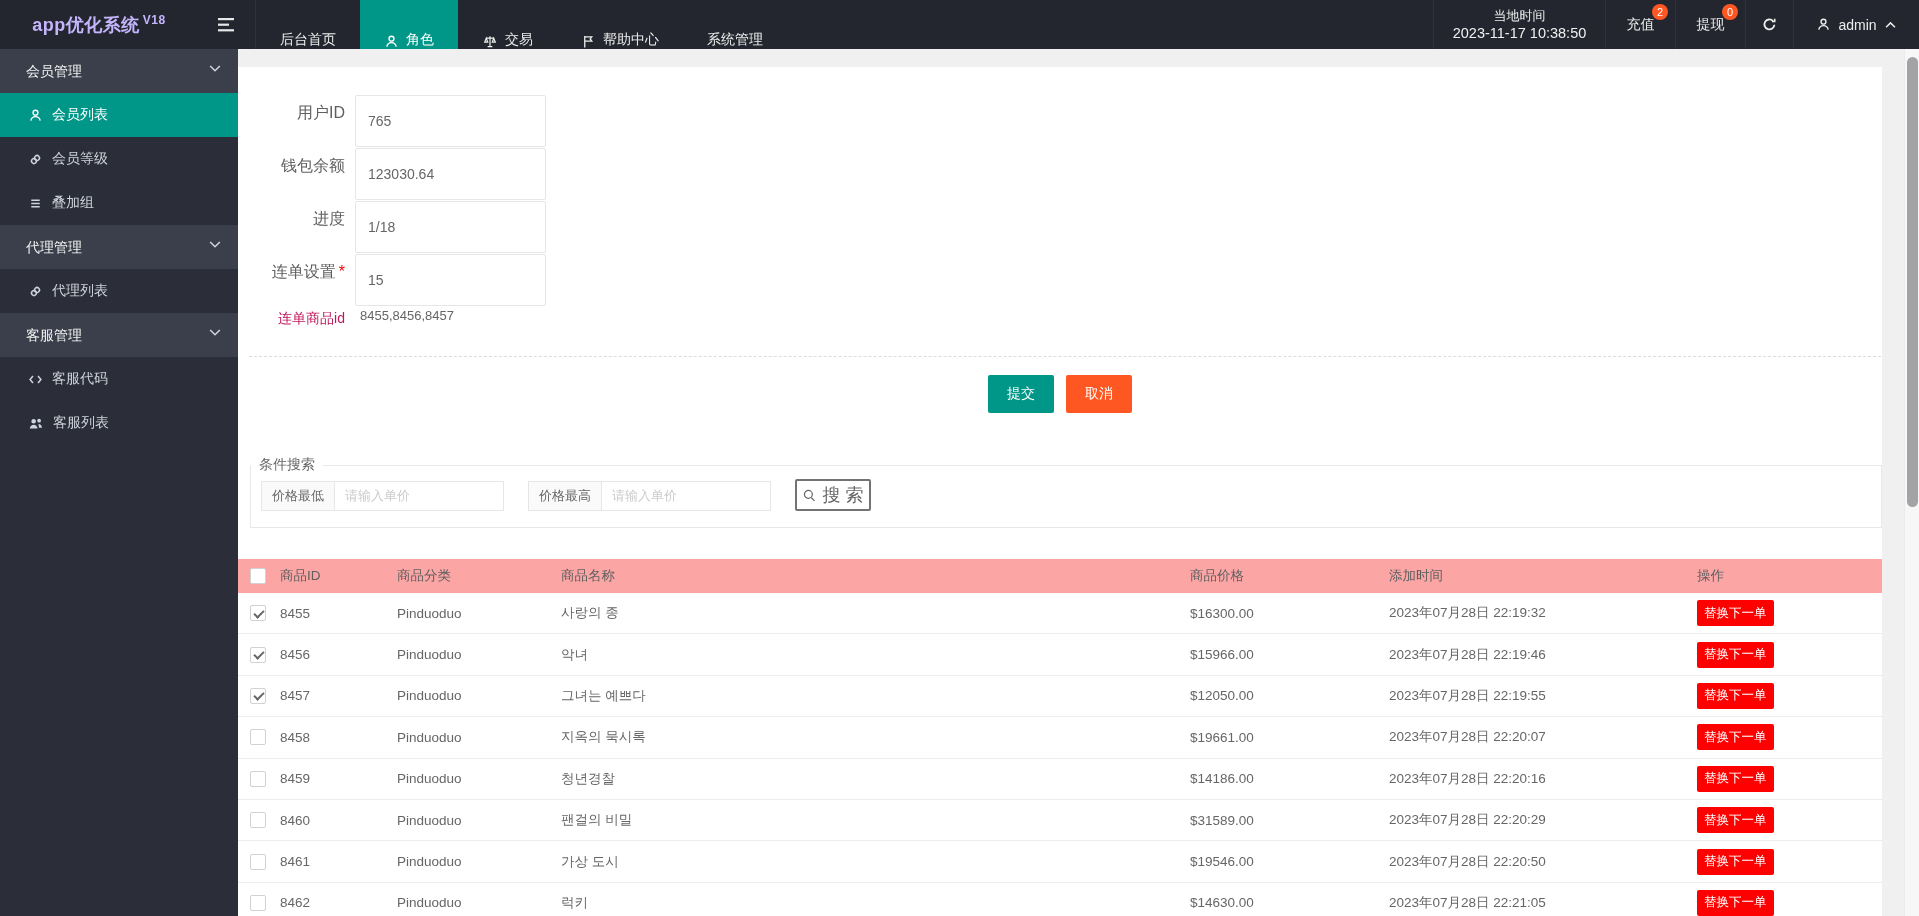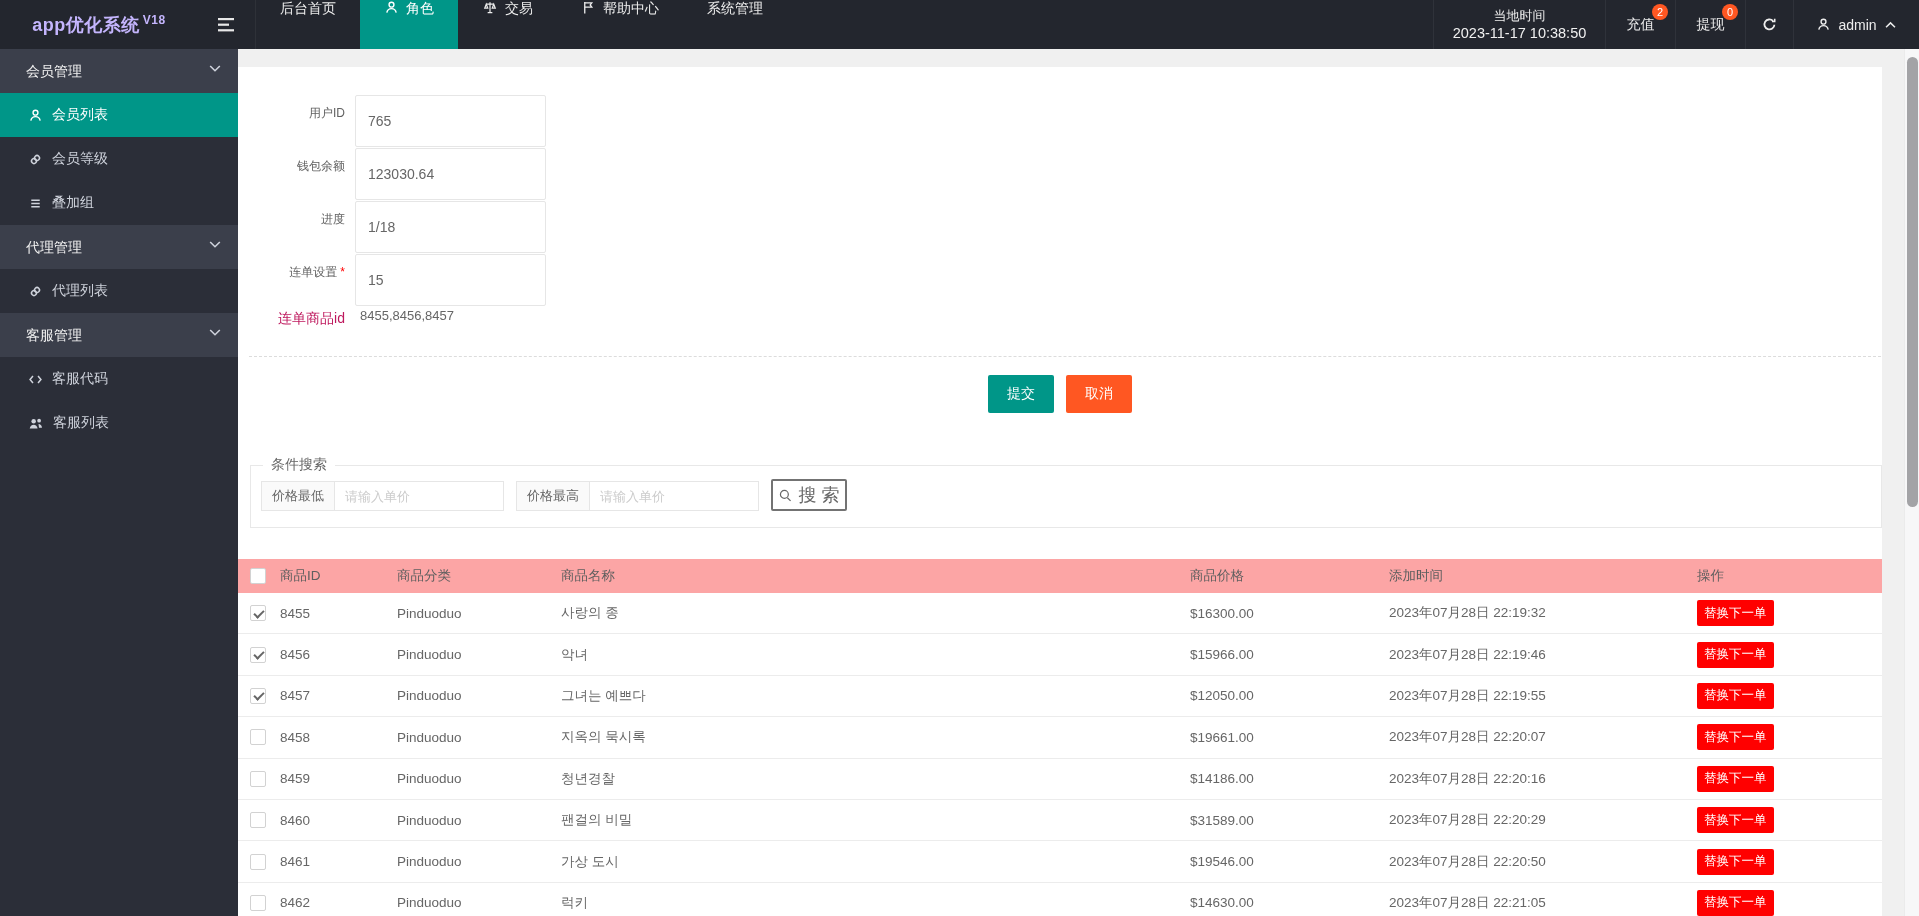--- a/index.html
+++ b/index.html
@@ -6,21 +6,21 @@
   html,body { width:1919px; height:916px; overflow:hidden; }
   body { position:relative; font-family:"Liberation Sans","DejaVu Sans",sans-serif; background:#f0f0f0; color:#666; }
   :root { --accent:#009688; --cancel:#ff5722; --action:#ff0000; --badge:#ff5722; }
 
   
   .navbar { position:absolute; left:0; top:0; width:1919px; height:49px; background:#23262e; display:flex; align-items:stretch; z-index:20; }
   .logo { width:198px; display:flex; align-items:center; justify-content:center; color:#c4b5fd; font-size:18px; font-weight:bold; letter-spacing:.5px; cursor:pointer;text-align:center; }
   .logo sup { font-size:12px; font-weight:bold; margin:-10px 0 0 3px; }
   .nav-toggle { width:58px; display:flex; align-items:center; justify-content:center; color:#e8e8e8; cursor:pointer; border-right:1px solid rgba(255,255,255,.05); }
   .nav-menu { display:flex; }
-  .nav-item { display:flex; align-items:flex-start; gap:7px; padding:0 24px; color:#ededed; font-size:14px; cursor:pointer; }
+  .nav-item { display:flex; align-items:flex-end; gap:7px; padding:0 24px; color:#ededed; font-size:14px; cursor:pointer; }
   .nav-item.active { background:var(--accent); color:#fff; }
   .nav-item svg { display:block; }
   .nav-right { margin-left:auto; display:flex; align-items:stretch; }
   .nav-right > div { border-left:1px solid rgba(255,255,255,.06); }
   .time-block { width:172px; display:flex; flex-direction:column; justify-content:center; align-items:center; color:#f0f0f0; }
   .time-label { font-size:13px; line-height:17px; }
   .time-value { font-size:14.5px; line-height:19px; }
   .nav-badge-item { width:70px; position:relative; display:flex; align-items:center; justify-content:center; color:#ededed; font-size:14px; cursor:pointer; }
   .badge { position:absolute; top:4px; right:7px; min-width:16px; height:16px; line-height:16px; padding:0 4px; background:var(--badge); color:#fff; font-size:11px; font-style:normal; text-align:center; border-radius:9px; }
   .nav-icon-item { width:48px; display:flex; align-items:center; justify-content:center; color:#ededed; cursor:pointer; }
@@ -33,35 +33,35 @@
   .side-item { height:44px; display:flex; align-items:center; gap:9px; padding-left:28px; background:#2b2e38; color:#cfd3dc; font-size:14px; cursor:pointer; }
   .side-item.active { background:var(--accent); color:#fff; }
   .side-item svg { flex:0 0 auto; }
 
   
   .main { position:absolute; left:198px; top:49px; right:0; bottom:0; background:#f0f0f0; overflow:hidden; }
   .card { position:absolute; left:12px; top:18px; width:1672px; height:1100px; background:#fff; }
 
   
   .form-row { position:absolute; left:0; display:flex; }
-  .f-label { width:145px; height:36px; line-height:36px; text-align:right; padding-right:10px; font-size:12px; color:#606060; }
+  .f-label { width:145px; height:36px; line-height:36px; text-align:right; padding-right:10px; font-size:16px; color:#606060; }
   .req { color:#f00; font-style:normal; margin-left:3px; }
   .f-input { width:191px; height:52px; border:1px solid #e6e6e6; border-radius:2px; padding:0 12px; font-size:14px; color:#666; outline:none; font-family:inherit; }
   .static-label { width:145px; height:30px; line-height:30px; text-align:right; padding-right:10px; font-size:14px; color:#be185d; }
   .static-value { padding-top:5px; margin-left:5px; font-size:13px; color:#666; }
   .dashed-divider { position:absolute; top:289px; left:39px; width:1632px; border-top:1px dashed #dcdcdc; }
   .btn-row { position:absolute; top:308px; left:778px; display:flex; gap:12px; }
   .btn { height:38px; padding:0 19px; border:none; border-radius:2px; color:#fff; font-size:14px; cursor:pointer; font-family:inherit; }
   .btn-submit { background:var(--accent); }
   .btn-cancel { background:var(--cancel); }
 
   
   .search-fs { position:absolute; top:389px; left:40px; width:1632px; height:72px; border:1px solid #e8e8e8; }
-  .search-fs legend { margin-left:12px; padding:0 8px; font-size:14px; color:#666; }
-  .search-row { display:flex; align-items:flex-end; gap:12px; padding:6px 0 0 10px; }
+  .search-fs legend { margin-left:0; padding:0 8px; font-size:14px; color:#666; }
+  .search-row { display:flex; align-items:center; gap:24px; padding:6px 0 0 10px; }
   .igroup { display:flex; height:30px; }
   .iaddon { border:1px solid #e6e6e6; background:#fafafa; padding:0 10px; line-height:28px; font-size:13px; color:#666; white-space:nowrap; }
   .igroup input { width:170px; height:30px; border:1px solid #e6e6e6; margin-left:-1px; padding:0 10px; font-size:13px; color:#666; outline:none; font-family:inherit; }
   .igroup input::placeholder { color:#ccc; }
   .search-btn { width:76px; height:32px; margin-top:-1px; display:flex; align-items:center; justify-content:center; gap:5px; background:#fff; border:2px solid #737373; border-radius:2px; font-size:18px; color:#666; cursor:pointer; font-family:inherit; }
 
   
   .table { position:absolute; top:492px; left:20px; width:1652px; }
   .tgrid { display:grid; grid-template-columns:50px 117px 164px 629px 199px 308px 1fr; align-items:center; }
   .thead { height:34px; background:#fca5a5; color:#5f5f5f; font-size:13.5px; }

